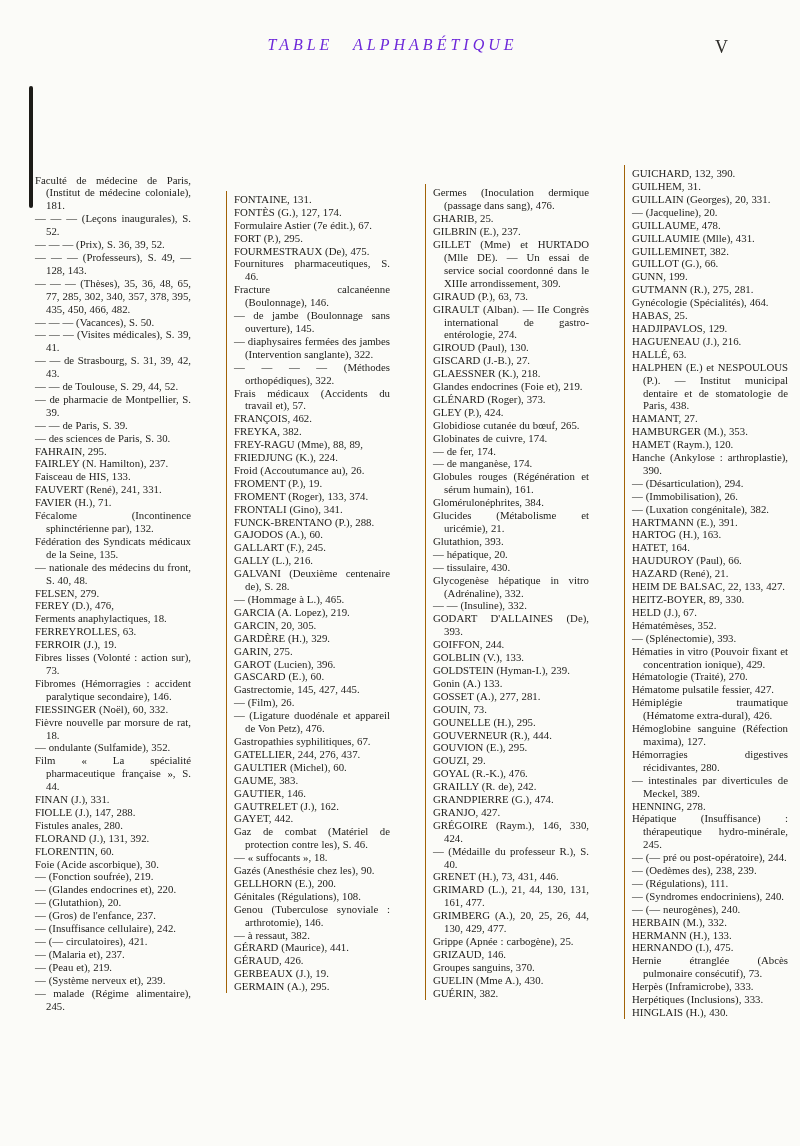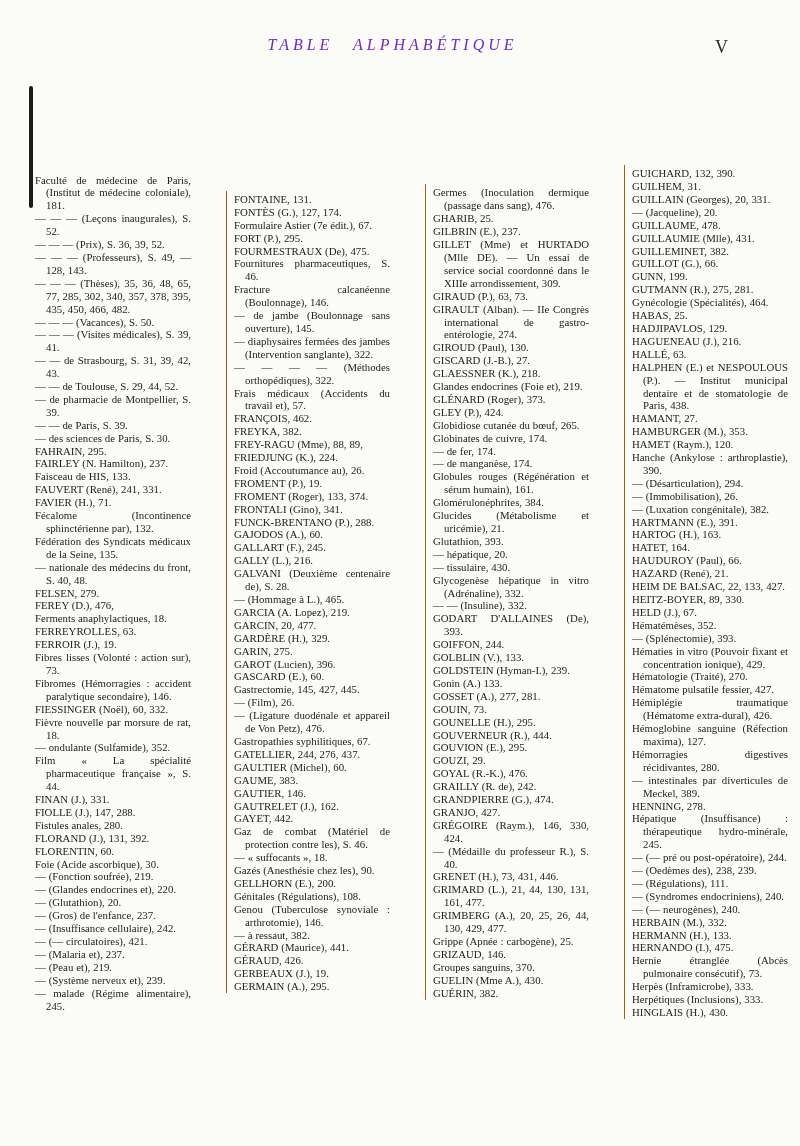--- a/index.html
+++ b/index.html
@@ -124,21 +124,21 @@
         <p class="entry">FROMENT (P.), 19.</p>
         <p class="entry">FROMENT (Roger), 133, 374.</p>
         <p class="entry">FRONTALI (Gino), 341.</p>
         <p class="entry">FUNCK-BRENTANO (P.), 288.</p>
         <p class="entry">GAJODOS (A.), 60.</p>
         <p class="entry">GALLART (F.), 245.</p>
         <p class="entry">GALLY (L.), 216.</p>
         <p class="entry">GALVANI (Deuxième centenaire de), S. 28.</p>
         <p class="entry">— (Hommage à L.), 465.</p>
         <p class="entry">GARCIA (A. Lopez), 219.</p>
-        <p class="entry">GARCIN, 20, 477.</p>
+        <p class="entry">GARCIN, 20, 305.</p>
         <p class="entry">GARDÈRE (H.), 329.</p>
         <p class="entry">GARIN, 275.</p>
         <p class="entry">GAROT (Lucien), 396.</p>
         <p class="entry">GASCARD (E.), 60.</p>
         <p class="entry">Gastrectomie, 145, 427, 445.</p>
         <p class="entry">— (Film), 26.</p>
         <p class="entry">— (Ligature duodénale et appareil de Von Petz), 476.</p>
         <p class="entry">Gastropathies syphilitiques, 67.</p>
         <p class="entry">GATELLIER, 244, 276, 437.</p>
         <p class="entry">GAULTIER (Michel), 60.</p>

